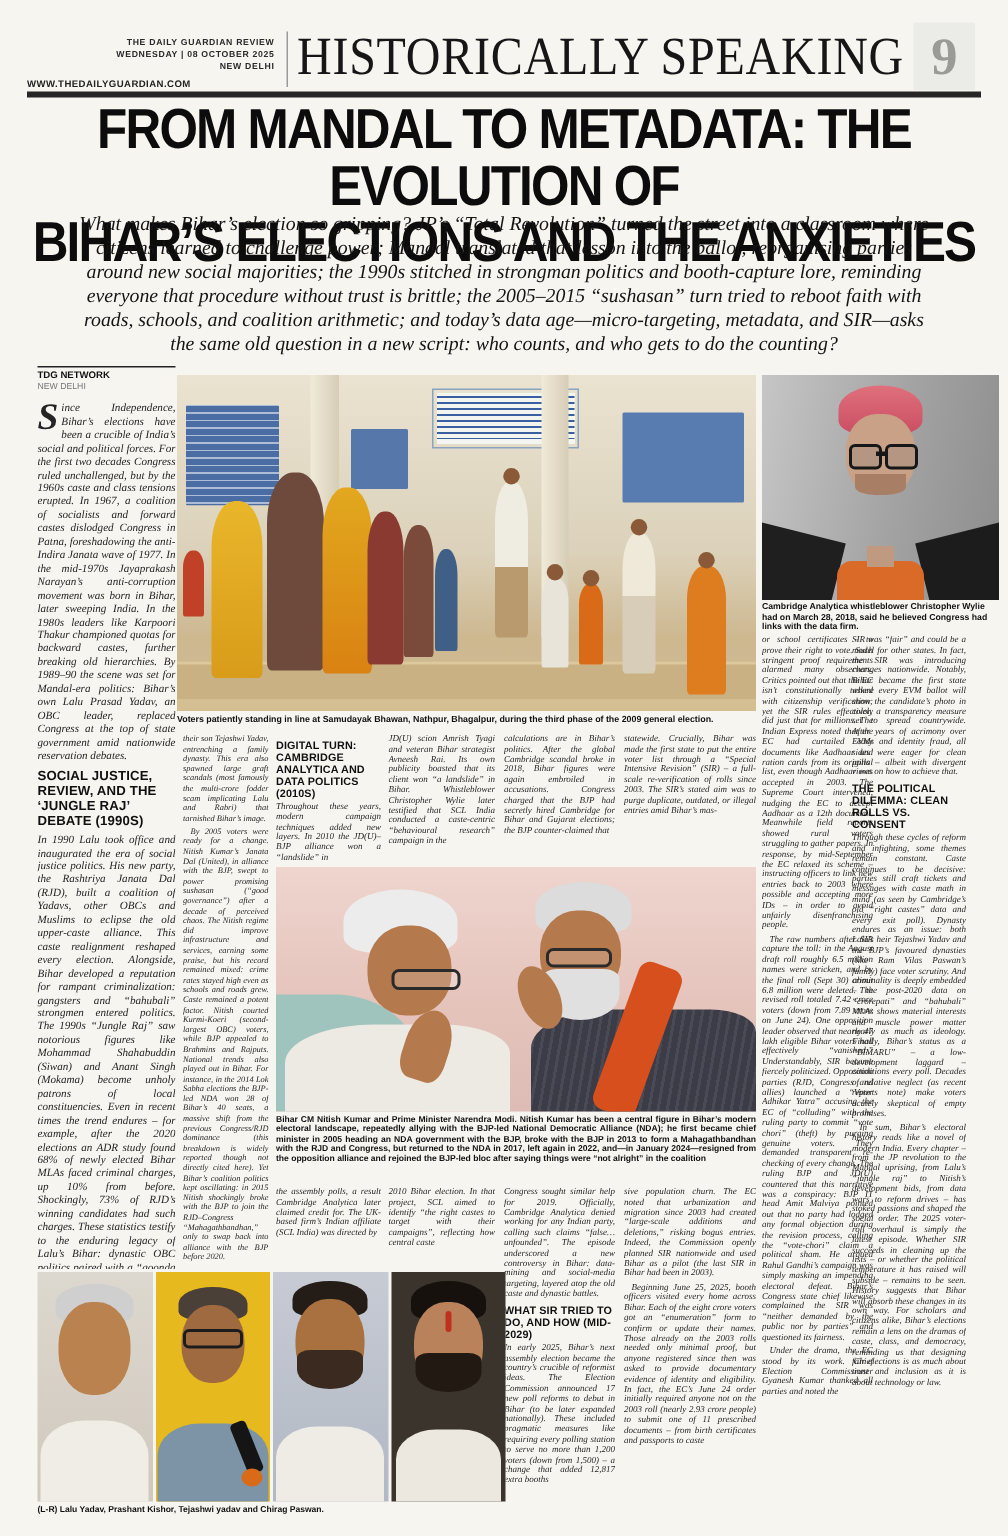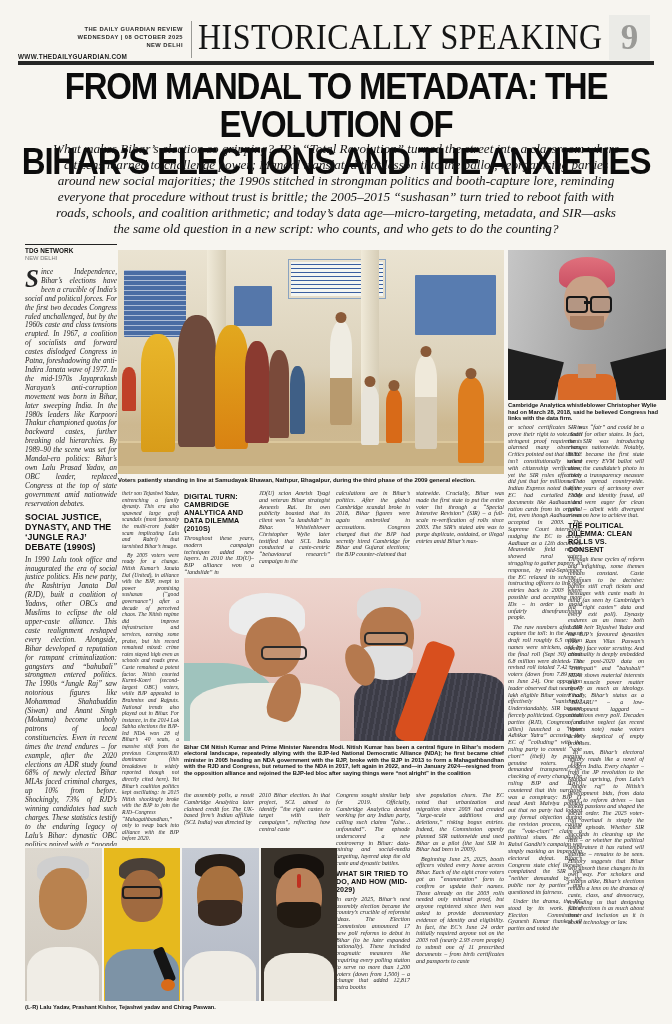--- a/index.html
+++ b/index.html
@@ -136,30 +136,30 @@
     <div class="shape" style="left:50%;transform:translateX(-50%);top:26px;width:46px;height:54px;border-radius:44%;background:#c8a187;"></div>
     <div class="shape" style="left:50%;margin-left:-21px;top:46px;width:18px;height:13px;border:2.5px solid #171717;border-radius:4px;background:rgba(120,120,120,.25);"></div>
     <div class="shape" style="left:50%;margin-left:3px;top:46px;width:18px;height:13px;border:2.5px solid #171717;border-radius:4px;background:rgba(120,120,120,.25);"></div>
     <div class="shape" style="left:50%;margin-left:-3px;top:51px;width:6px;height:2.5px;background:#171717;"></div>
     <div class="shape" style="left:50%;transform:translateX(-50%);top:66px;width:34px;height:14px;border-radius:0 0 40% 40%;background:#a87f64;"></div>
   </div>
   <div class="abs cap cap-wylie">Cambridge Analytica whistleblower Christopher Wylie had on March 28, 2018, said he believed Congress had links with the data firm.</div>
 
   <div class="abs col col1">
     <p class="intro">Since Independence, Bihar’s elections have been a crucible of India’s social and political forces. For the first two decades Congress ruled unchallenged, but by the 1960s caste and class tensions erupted. In 1967, a coalition of socialists and forward castes dislodged Congress in Patna, foreshadowing the anti-Indira Janata wave of 1977. In the mid-1970s Jayaprakash Narayan’s anti-corruption movement was born in Bihar, later sweeping India. In the 1980s leaders like Karpoori Thakur championed quotas for backward castes, further breaking old hierarchies. By 1989–90 the scene was set for Mandal-era politics: Bihar’s own Lalu Prasad Yadav, an OBC leader, replaced Congress at the top of state government amid nationwide reservation debates.</p>
-    <h2 class="colhead">SOCIAL JUSTICE, DYNASTY, AND THE ‘JUNGLE RAJ’ DEBATE (1990S)</h2>
+    <h2 class="colhead">SOCIAL JUSTICE, REVIEW, AND THE ‘JUNGLE RAJ’ DEBATE (1990S)</h2>
     <p>In 1990 Lalu took office and inaugurated the era of social justice politics. His new party, the Rashtriya Janata Dal (RJD), built a coalition of Yadavs, other OBCs and Muslims to eclipse the old upper-caste alliance. This caste realignment reshaped every election. Alongside, Bihar developed a reputation for rampant criminalization: gangsters and “bahubali” strongmen entered politics. The 1990s “Jungle Raj” saw notorious figures like Mohammad Shahabuddin (Siwan) and Anant Singh (Mokama) become unholy patrons of local constituencies. Even in recent times the trend endures – for example, after the 2020 elections an ADR study found 68% of newly elected Bihar MLAs faced criminal charges, up 10% from before. Shockingly, 73% of RJD’s winning candidates had such charges. These statistics testify to the enduring legacy of Lalu’s Bihar: dynastic OBC politics paired with a “goonda raj.” Indeed, Lalu placed his wife Rabri Devi in the chief minister’s chair twice (1997–2000) and later promoted</p>
   </div>
 
   <div class="abs col a1">
     <p>their son Tejashwi Yadav, entrenching a family dynasty. This era also spawned large graft scandals (most famously the multi-crore fodder scam implicating Lalu and Rabri) that tarnished Bihar’s image.</p>
     <p>By 2005 voters were ready for a change. Nitish Kumar’s Janata Dal (United), in alliance with the BJP, swept to power promising sushasan (“good governance”) after a decade of perceived chaos. The Nitish regime did improve infrastructure and services, earning some praise, but his record remained mixed: crime rates stayed high even as schools and roads grew. Caste remained a potent factor. Nitish courted Kurmi-Koeri (second-largest OBC) voters, while BJP appealed to Brahmins and Rajputs. National trends also played out in Bihar. For instance, in the 2014 Lok Sabha elections the BJP-led NDA won 28 of Bihar’s 40 seats, a massive shift from the previous Congress/RJD dominance (this breakdown is widely reported though not directly cited here). Yet Bihar’s coalition politics kept oscillating: in 2015 Nitish shockingly broke with the BJP to join the RJD–Congress “Mahagathbandhan,” only to swap back into alliance with the BJP before 2020.</p>
   </div>
   <div class="abs col a2">
-    <h2 class="colhead">DIGITAL TURN: CAMBRIDGE ANALYTICA AND DATA DILEMMA (2010S)</h2>
+    <h2 class="colhead">DIGITAL TURN: CAMBRIDGE ANALYTICA AND DATA POLITICS (2010S)</h2>
     <p>Throughout these years, modern campaign techniques added new layers. In 2010 the JD(U)–BJP alliance won a “landslide” in</p>
   </div>
   <div class="abs col a3">
     <p>JD(U) scion Amrish Tyagi and veteran Bihar strategist Avneesh Rai. Its own publicity boasted that its client won “a landslide” in Bihar. Whistleblower Christopher Wylie later testified that SCL India conducted a caste-centric “behavioural research” campaign in the</p>
   </div>
   <div class="abs col a4">
     <p>calculations are in Bihar’s politics. After the global Cambridge scandal broke in 2018, Bihar figures were again embroiled in accusations. Congress charged that the BJP had secretly hired Cambridge for Bihar and Gujarat elections; the BJP counter-claimed that</p>
   </div>
   <div class="abs col a5">
     <p>statewide. Crucially, Bihar was made the first state to put the entire voter list through a “Special Intensive Revision” (SIR) – a full-scale re-verification of rolls since 2003. The SIR’s stated aim was to purge duplicate, outdated, or illegal entries amid Bihar’s mas-</p>

